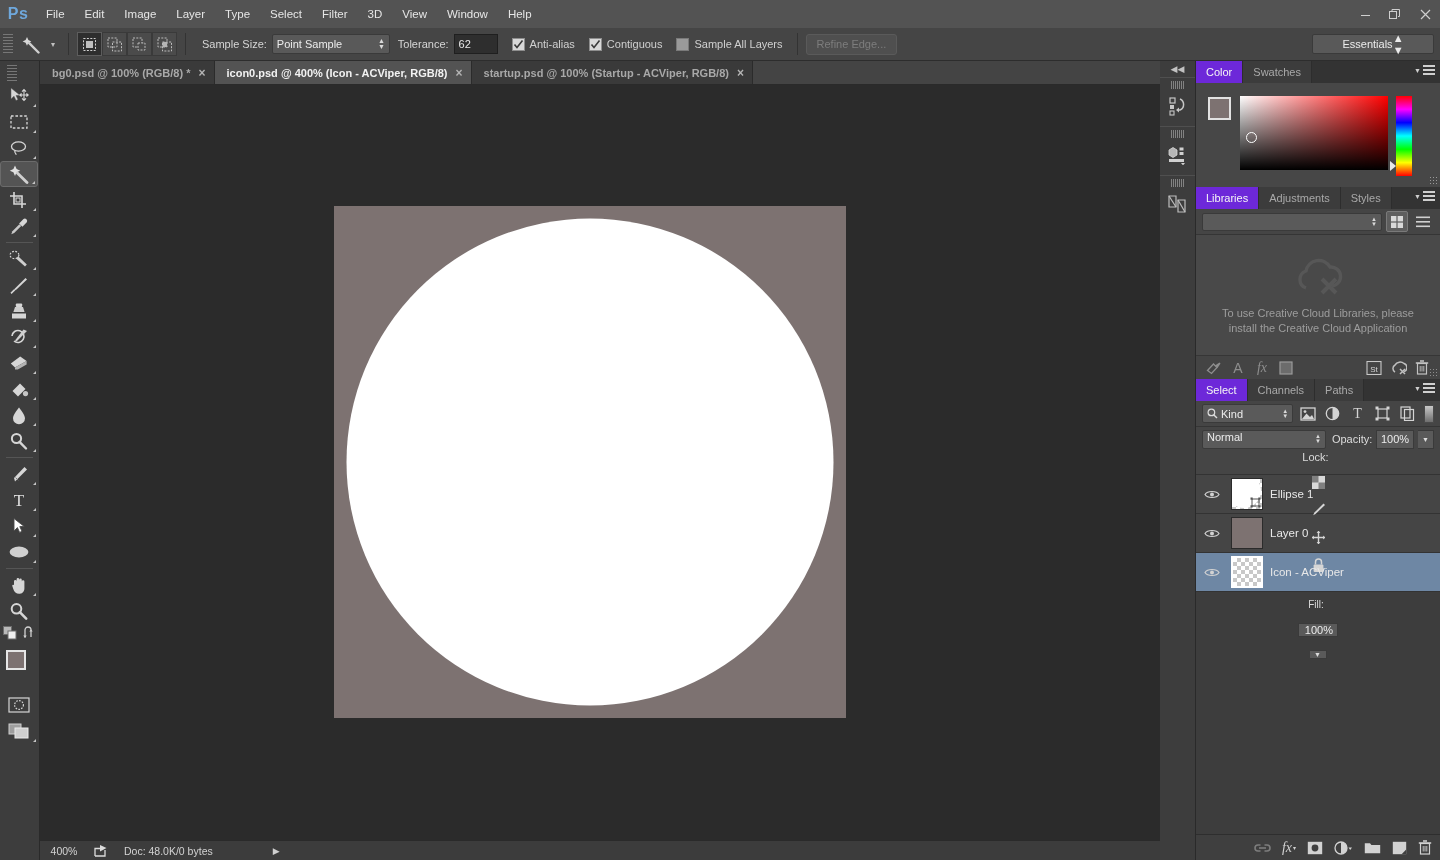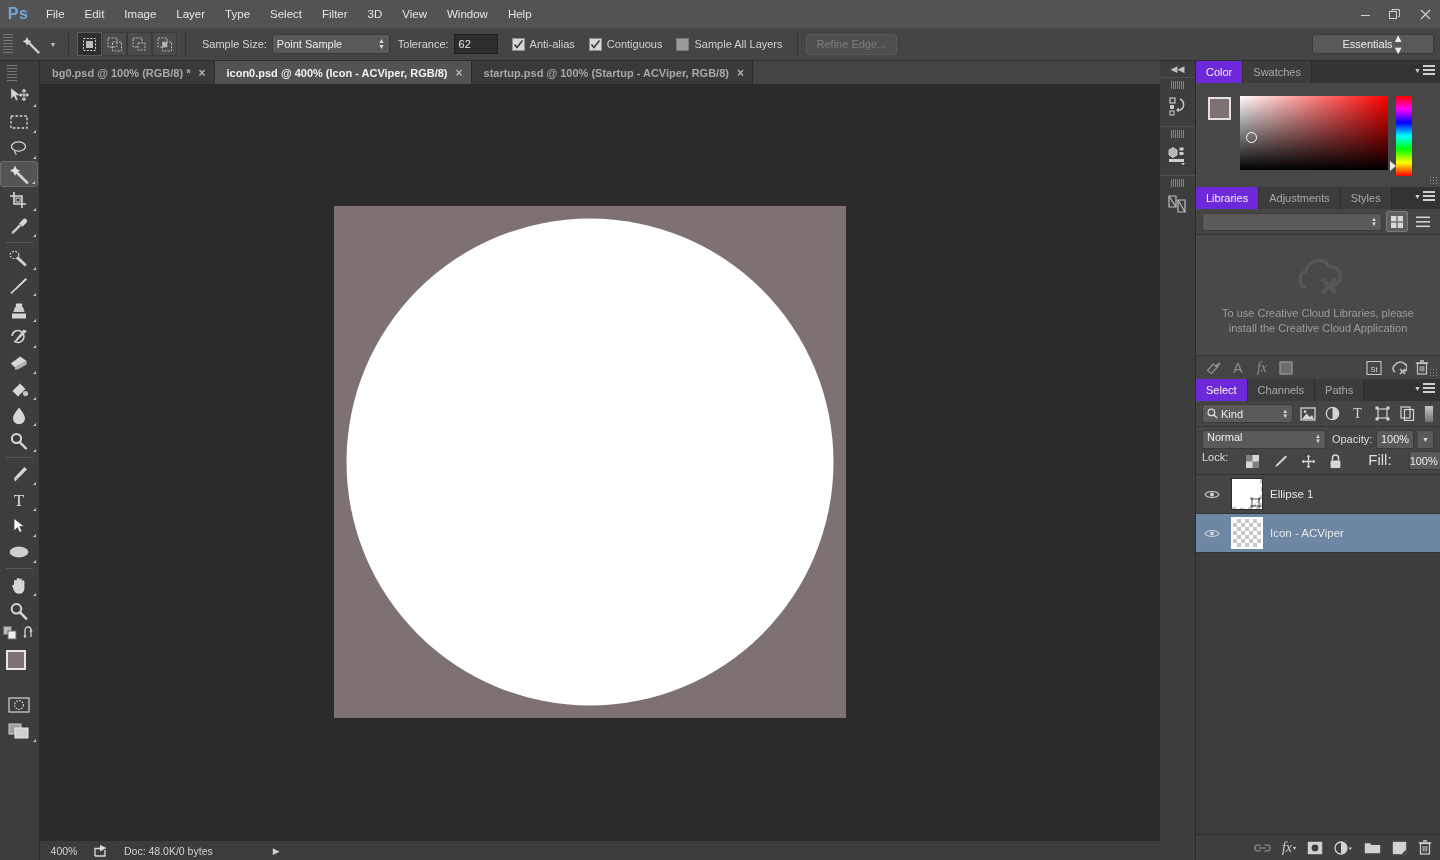--- a/index.html
+++ b/index.html
@@ -278,22 +278,22 @@
     height: 19px; width: 40px; background: #5a5a5a; border: 1px solid #3a3a3a;
     display: flex; align-items: center; justify-content: flex-end; padding-right: 4px;
     font-size: 11px; color: #ececec;
   }
   .num-drop {
     width: 17px; height: 19px; background: #5a5a5a; border: 1px solid #3a3a3a;
     border-left: none; display: flex; align-items: center; justify-content: center;
     color: #dcdcdc; font-size: 7px;
   }
   #lp-lock {
-    height: 24px; display: flex; padding: 0 6px; gap: 13px;
-    background: #454545; border-bottom: 1px solid #333;
+    height: 24px; display: flex; align-items: center; padding: 0 6px; gap: 13px;
+    background: #454545; border-bottom: 1px solid #333; flex-direction: column;
   }
   .lock-icn { width: 20px; height: 20px; display: flex; align-items: center; justify-content: center; }
 
   .layer-row {
     height: 39px; display: flex; align-items: center;
     border-bottom: 1px solid #333333; background: #454545;
   }
   .layer-row.selected { background: #6e87a4; }
   .eye-cell { width: 32px; display: flex; align-items: center; justify-content: center; }
   .thumb-cell { width: 38px; display: flex; align-items: center; justify-content: center; }
@@ -880,21 +880,21 @@
             <path d="M5.6,2.9 L7.5,1 L9.4,2.9 M5.6,12.1 L7.5,14 L9.4,12.1 M2.9,5.6 L1,7.5 L2.9,9.4 M12.1,5.6 L14,7.5 L12.1,9.4" fill="#d6d6d6"></path>
           </svg>
         </div>
         <div class="lock-icn">
           <svg width="13" height="15" viewBox="0 0 13 15">
             <path d="M3.5,6.5 L3.5,4 A3,3 0 0 1 9.5,4 L9.5,6.5" fill="none" stroke="#d6d6d6" stroke-width="1.5"></path>
             <rect x="1.6" y="6.5" width="9.8" height="7.5" rx="1" fill="#d6d6d6"></rect>
           </svg>
         </div>
         <div style="flex:1"></div>
-        <span style="font-size:15px;color:#dcdcdc;margin-right:4px;">Fill:</span>
+        <span style="font-size:10px;color:#dcdcdc;margin-right:4px;">Fill:</span>
         <div class="num-field">100%</div>
         <div class="num-drop">▼</div>
       </div>
 
       <div id="layers-list">
 
         <div class="layer-row">
           <div class="eye-cell">
             <svg width="16" height="11" viewBox="0 0 16 11">
               <path d="M1,5.5 C3.5,1.5 12.5,1.5 15,5.5 C12.5,9.5 3.5,9.5 1,5.5 Z" fill="none" stroke="#d2d2d2" stroke-width="1.2"></path>
@@ -914,20 +914,32 @@
                   <rect x="8.3" y="0.5" width="2.2" height="2.2" fill="#555"></rect>
                   <rect x="0.5" y="8.3" width="2.2" height="2.2" fill="#555"></rect>
                   <rect x="8.3" y="8.3" width="2.2" height="2.2" fill="#555"></rect>
                 </svg>
               </span>
             </div>
           </div>
           <div class="layer-name">Ellipse 1</div>
         </div>
 
+        <div class="layer-row">
+          <div class="eye-cell">
+            <svg width="16" height="11" viewBox="0 0 16 11">
+              <path d="M1,5.5 C3.5,1.5 12.5,1.5 15,5.5 C12.5,9.5 3.5,9.5 1,5.5 Z" fill="none" stroke="#d2d2d2" stroke-width="1.2"></path>
+              <circle cx="8" cy="5.5" r="2" fill="#d2d2d2"></circle>
+            </svg>
+          </div>
+          <div class="thumb-cell">
+            <div class="layer-thumb" style="background:#7d7271;"></div>
+          </div>
+          <div class="layer-name">Layer 0</div>
+        </div>
 
         <div class="layer-row selected">
           <div class="eye-cell">
             <svg width="16" height="11" viewBox="0 0 16 11">
               <path d="M1,5.5 C3.5,1.5 12.5,1.5 15,5.5 C12.5,9.5 3.5,9.5 1,5.5 Z" fill="none" stroke="#d2d2d2" stroke-width="1.2"></path>
               <circle cx="8" cy="5.5" r="2" fill="#d2d2d2"></circle>
             </svg>
           </div>
           <div class="thumb-cell">
             <div class="layer-thumb selected-thumb" style="background:

